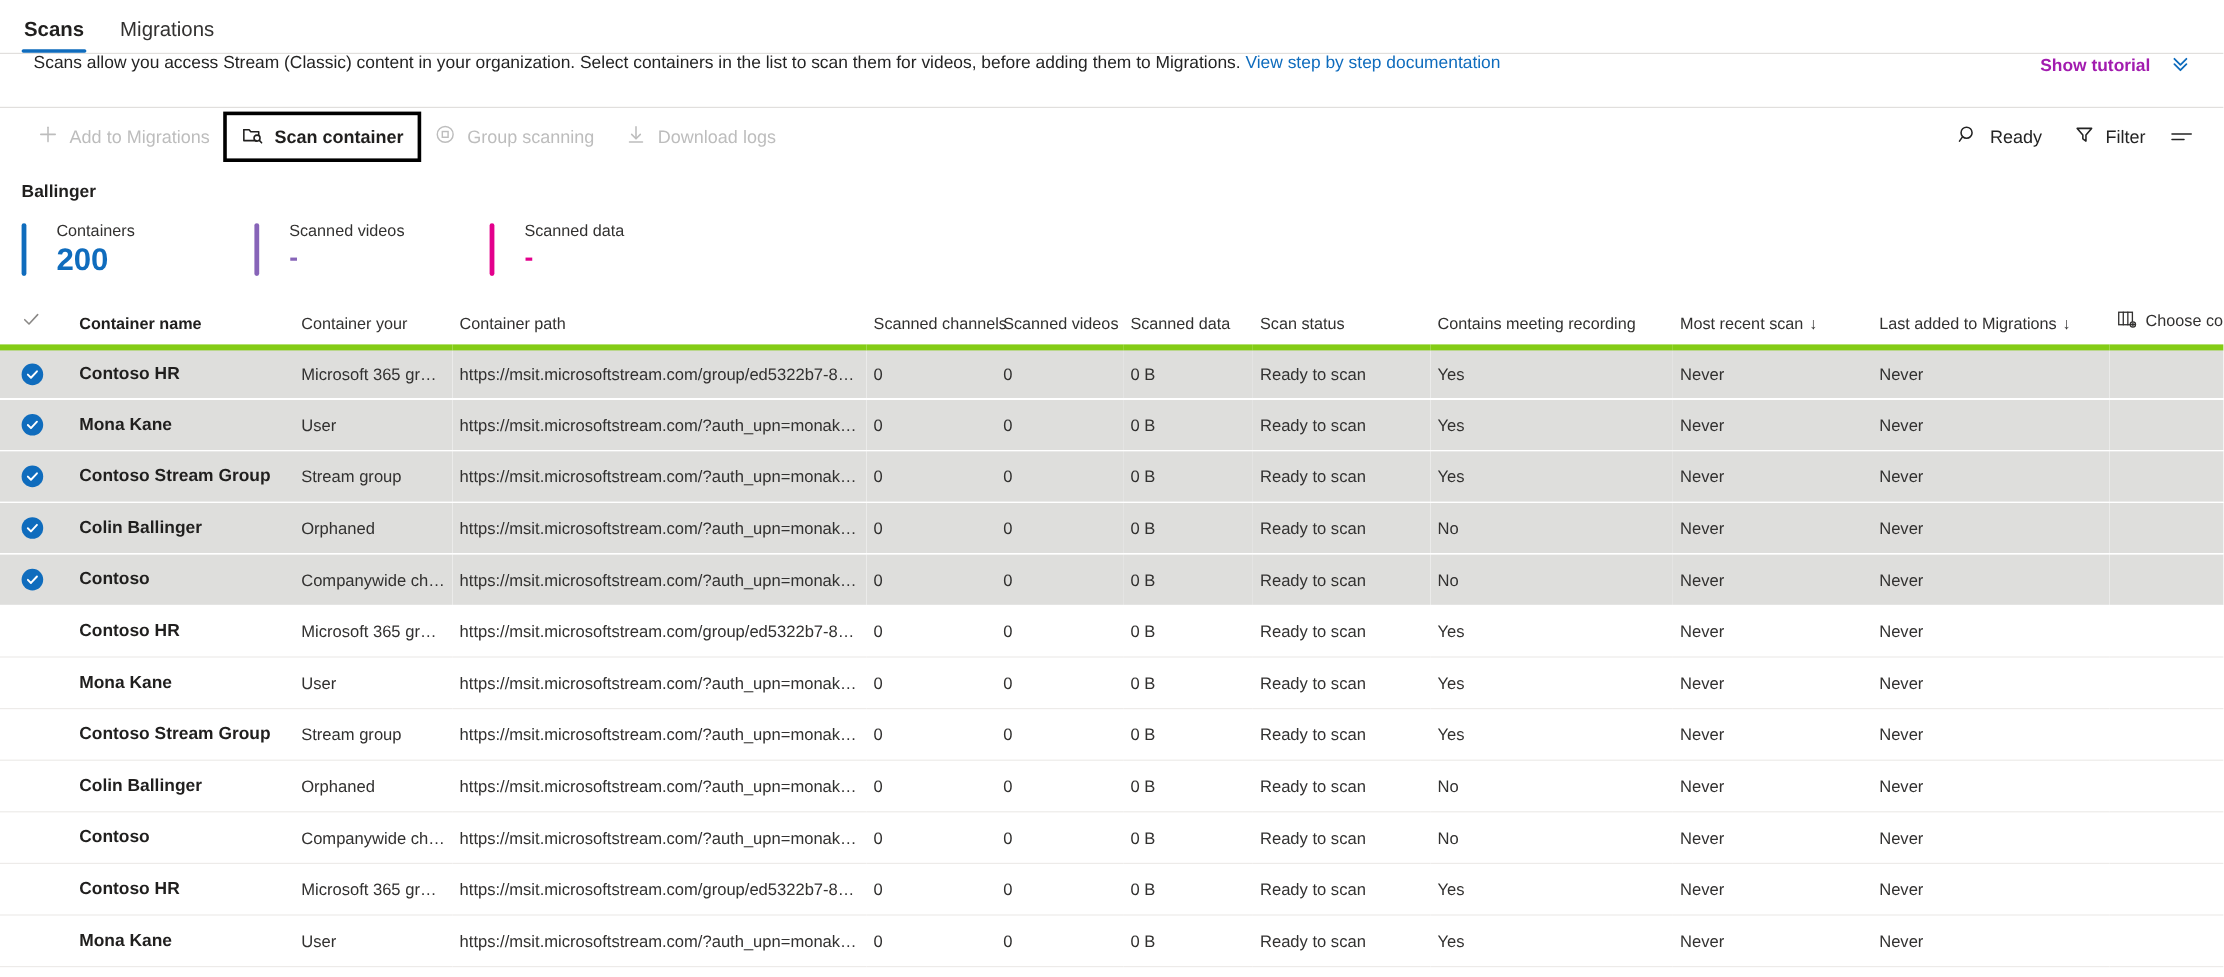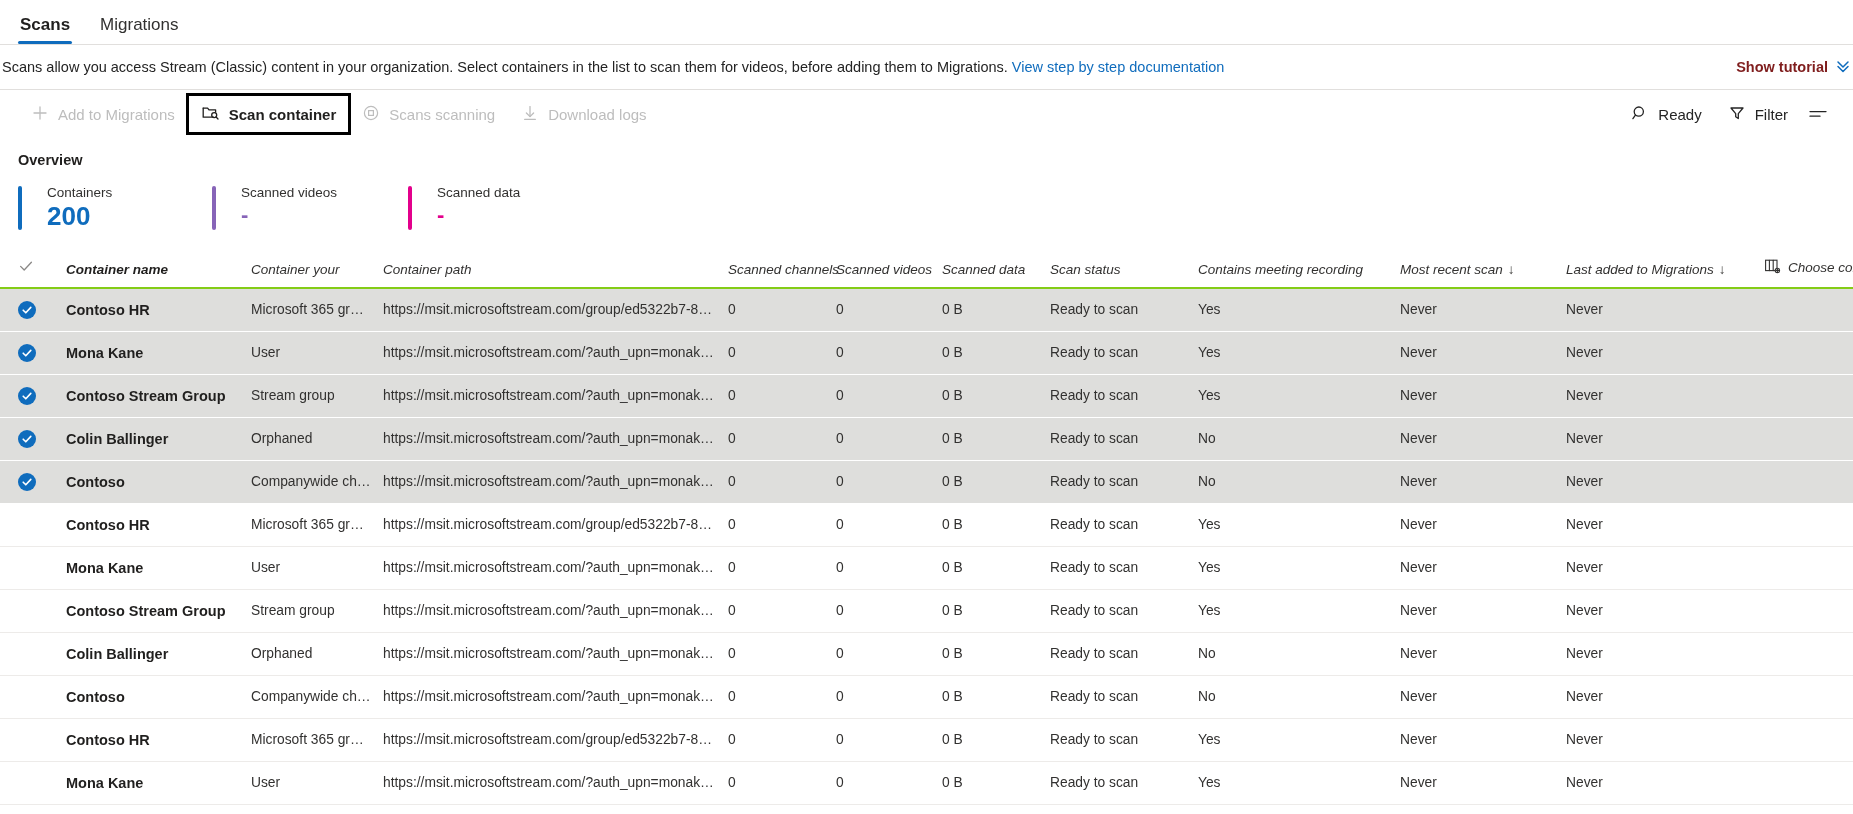--- a/index.html
+++ b/index.html
@@ -31,28 +31,28 @@
     content: "";
     position: absolute; left: 0; right: 0; bottom: 0;
     height: 3px; background: #0f6cbd; border-radius: 2px;
   }
   .tab-divider {
     height: 1px; background: #e1dfdd; width: 100%;
   }
 
   
   .descbar {
-    display: flex; align-items: center; justify-content: space-between;
-    padding: 0 2px; height: 44px;
+    display: flex; align-items: flex-start; justify-content: space-between;
+    padding: 0 28px; height: 44px;
   }
   .desc-text { font-size: 14.5px; color: #242424; }
   .desc-link { color: #0f6cbd; text-decoration: none; cursor: pointer; }
   .show-tutorial {
-    display: flex; align-items: center; gap: 7px;
-    color: #7f1d1d; font-size: 14.5px; font-weight: 600; cursor: pointer;
+    display: flex; align-items: center; gap: 17px;
+    color: #a21caf; font-size: 14.5px; font-weight: 600; cursor: pointer;
   }
   .descbar-divider { height: 1px; background: #e1dfdd; margin: 0 0 0 0; }
 
   
   .cmdbar {
     display: flex; align-items: center; justify-content: space-between;
     height: 48px; padding: 0 18px;
   }
   .cmd-left, .cmd-right { display: flex; align-items: center; }
   .cmd-btn {
@@ -92,21 +92,21 @@
 
   
   .table-wrap { margin-top: 22px; }
   table { width: 100%; border-collapse: collapse; table-layout: fixed; }
   thead th {
     font-size: 13.5px; font-weight: 400; color: #323130;
     text-align: left; padding: 6px 6px 10px 6px;
     vertical-align: bottom; white-space: nowrap;
   }
   thead th.strong { font-weight: 700; color: #201f1e; }
-  thead tr { border-bottom: 2px solid #84cc16; font-style: italic; }
+  thead tr { border-bottom: 5px solid #84cc16; }
   .th-sort { display: inline-flex; align-items: center; gap: 5px; }
   .th-choose { display: inline-flex; align-items: center; gap: 7px; cursor: pointer; }
 
   tbody td {
     font-size: 13.8px; color: #323130;
     padding: 0 6px; height: 43px; vertical-align: middle;
     white-space: nowrap; overflow: hidden; text-overflow: ellipsis;
   }
   tbody td.name { font-weight: 700; color: #201f1e; font-size: 14.5px; }
   tbody tr { border-bottom: 1px solid #edebe9; }
@@ -193,21 +193,21 @@
         <span>Scan container</span>
       </button>
 
       <button class="cmd-btn disabled">
         <span>
           <svg width="18" height="18" viewBox="0 0 18 18" fill="none" stroke="#bdbdbd" stroke-width="1.2">
             <circle cx="9" cy="9" r="6.6"></circle>
               <rect x="6.6" y="6.6" width="4.8" height="4.8"></rect>
           </svg>
         </span>
-        <span>Scans scanning</span>
+        <span>Group scanning</span>
       </button>
 
       <button class="cmd-btn disabled">
         <span>
           <svg width="18" height="18" viewBox="0 0 18 18" fill="none" stroke="#bdbdbd" stroke-width="1.3" stroke-linecap="round" stroke-linejoin="round">
             <line x1="9" y1="2.6" x2="9" y2="12.4"></line>
               <polyline points="5.4,9 9,12.6 12.6,9"></polyline>
               <line x1="3.6" y1="15.3" x2="14.4" y2="15.3"></line>
           </svg>
         </span>
@@ -242,21 +242,21 @@
         <svg width="20" height="18" viewBox="0 0 20 18" fill="none" stroke="#242424" stroke-width="1.3" stroke-linecap="round">
           <line x1="2" y1="6.6" x2="18" y2="6.6"></line>
             <line x1="2" y1="11.2" x2="12" y2="11.2"></line>
         </svg>
       </button>
 
     </div>
   </div>
 
   <div class="overview">
-    <div class="overview-title">Overview</div>
+    <div class="overview-title">Ballinger</div>
     <div class="cards">
 
       <div class="card" style="width:194px">
         <div class="card-bar" style="background:#0f6cbd"></div>
         <div>
           <div class="card-label">Containers</div>
           <div class="card-value" style="color:#0f6cbd">200</div>
         </div>
       </div>
 

